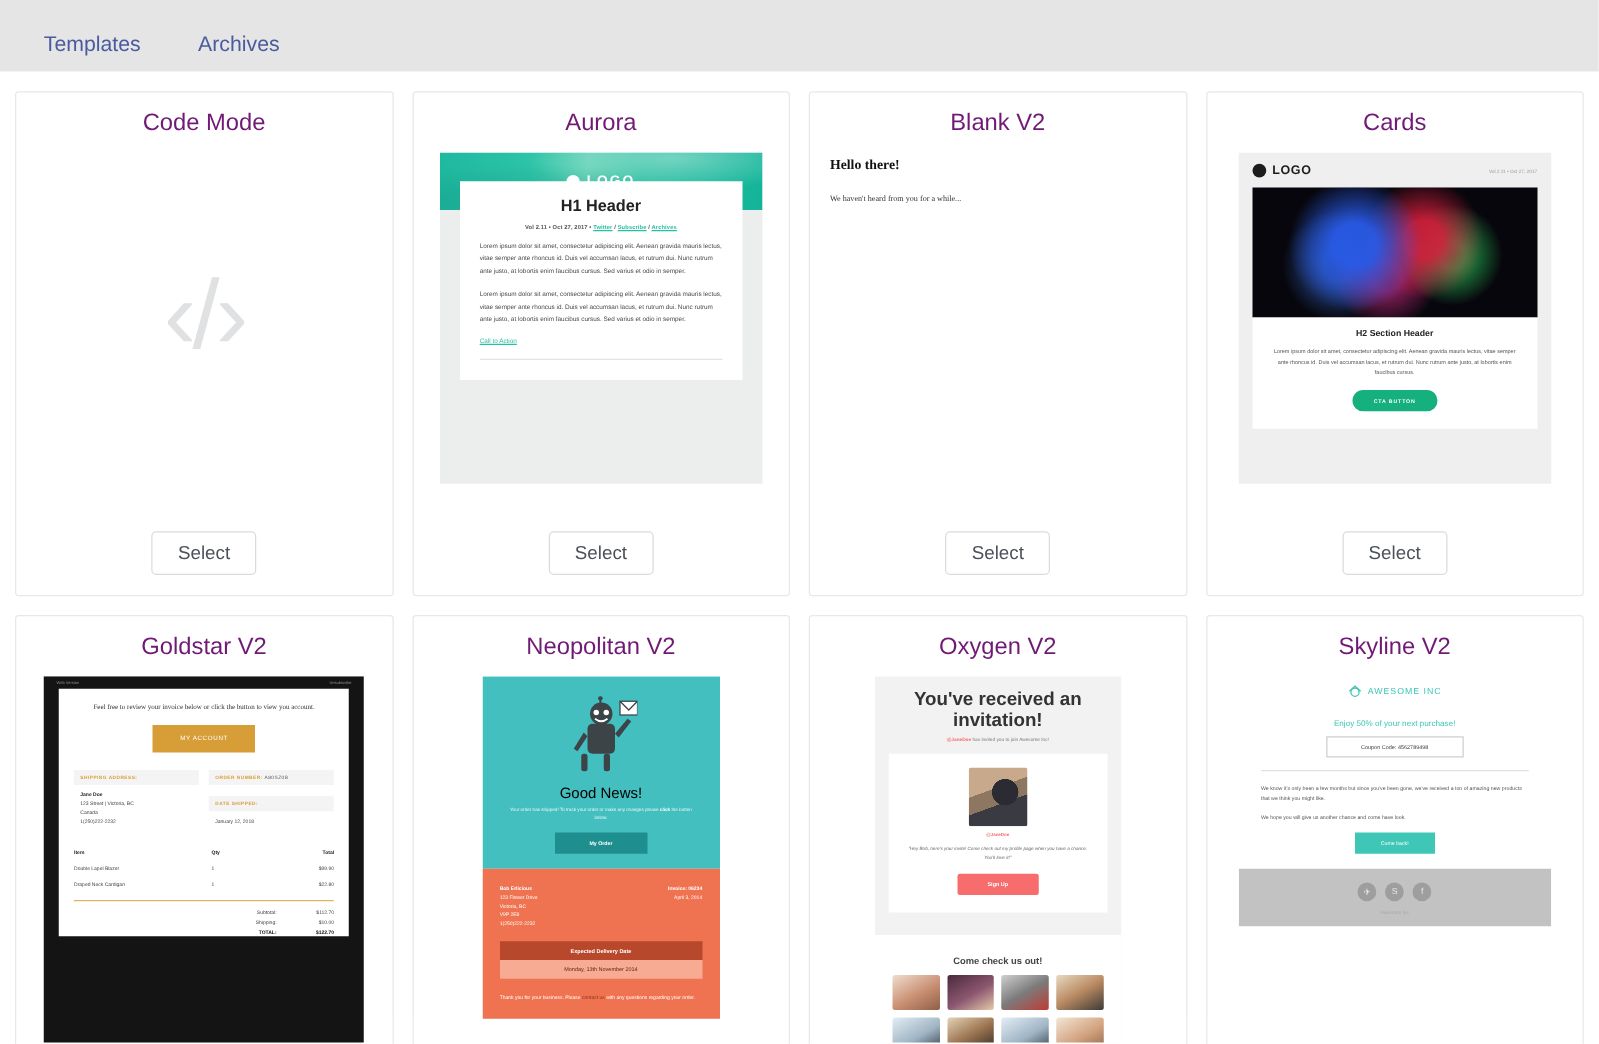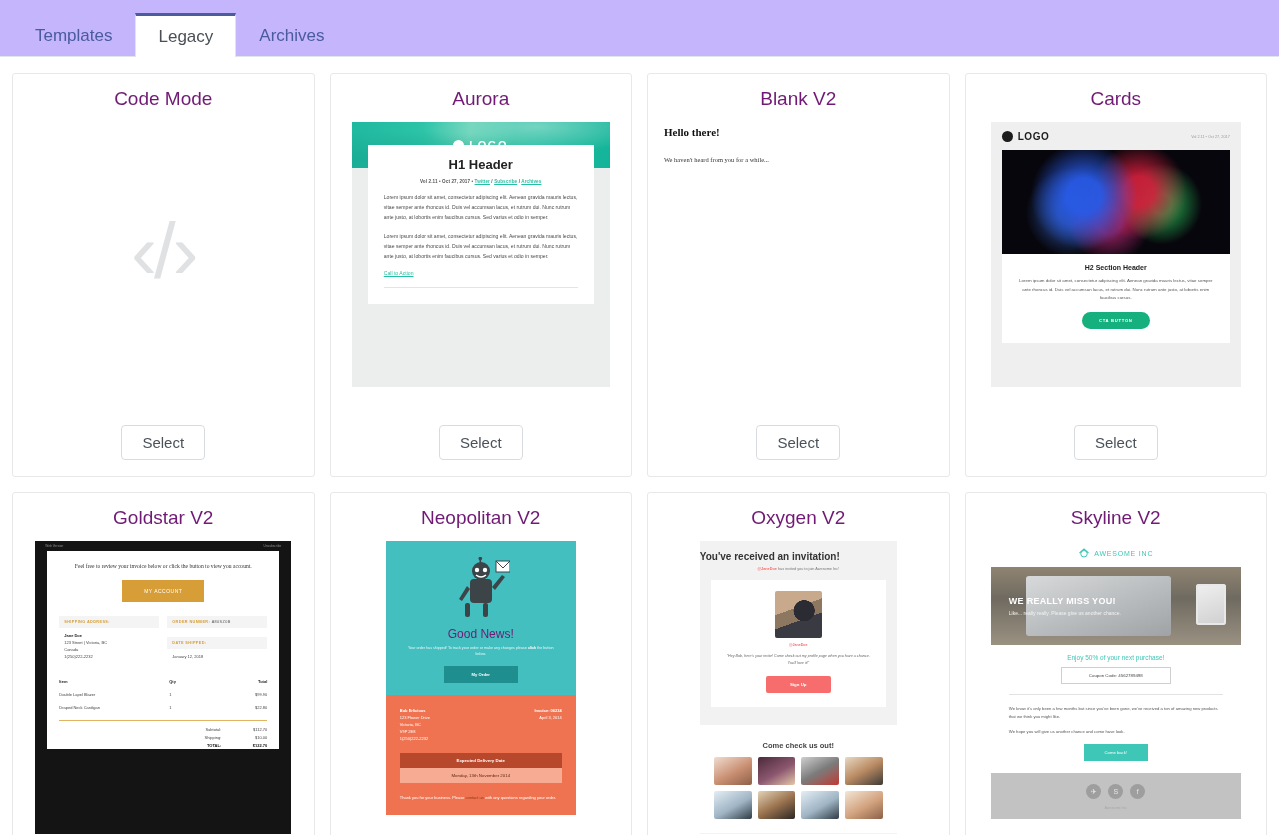--- a/index.html
+++ b/index.html
@@ -8,21 +8,21 @@
     width: 1279px; height: 835px;
     background: #ffffff;
     font-family: "Liberation Sans", sans-serif;
     overflow: hidden;
   }
 
   
   .tabbar {
     position: relative;
     height: 57px;
-    background: #c4b5fd;
+    background: #e5e5e5;
     border-bottom: 1px solid #e1e4e8;
     display: flex;
     align-items: flex-end;
     padding-left: 12px;
   }
   .tab {
     padding: 0 22px;
     height: 44px;
     line-height: 44px;
     font-size: 17px;
@@ -188,35 +188,35 @@
   .gold-tot { display: flex; justify-content: flex-end; font-size: 4px; color: #444; padding: 1.5px 0; }
   .gold-tot span:first-child { width: 52px; text-align: right; }
   .gold-tot span:last-child { width: 46px; text-align: right; }
   .gold-tot.bold { font-weight: bold; color: #111; }
 
   
   .neo { width: 190px; height: 293px; background: #fff; font-size: 4.2px; overflow: hidden; }
   .neo-co { text-align: center; font-size: 8.5px; color: #444; padding: 5px 0 9px; }
   .neo-teal { background: #43bfc0; padding: 14px 0 12px; text-align: center; }
   .neo-robot { height: 66px; display: flex; align-items: flex-end; justify-content: center; }
-  .neo-h { color: #701a75; font-size: 12px; margin-top: 6px; }
+  .neo-h { color: #000000; font-size: 12px; margin-top: 6px; }
   .neo-p { color: #e8f7f7; font-size: 3.7px; line-height: 1.75; padding: 4px 18px 0; }
   .neo-p b { color: #fff; }
   .neo-btn { display: inline-block; margin-top: 8px; background: #1f8e8f; color: #fff; font-size: 4.2px; font-weight: bold; padding: 6px 28px; }
   .neo-or { background: #ef7350; padding: 12px 14px 14px; color: #fff; }
   .neo-row { display: flex; justify-content: space-between; font-size: 4px; line-height: 1.75; }
   .neo-row b { font-weight: bold; }
   .neo-dl { background: #b8482c; text-align: center; font-size: 4.4px; font-weight: bold; padding: 5px 0; margin-top: 11px; }
   .neo-dv { background: #f6ab92; color: #5d2a18; text-align: center; font-size: 4.4px; padding: 5px 0; }
   .neo-ft { font-size: 4px; line-height: 1.8; margin-top: 11px; }
   .neo-ft a { color: #8e3418; text-decoration: none; }
 
   
   .oxy { width: 197px; height: 293px; background: #f2f2f2; font-size: 4px; overflow: hidden; }
-  .oxy-h { font-size: 10px; font-weight: bold; color: #333; padding: 10px 0 5px; }
+  .oxy-h { text-align: center; font-size: 15px; font-weight: bold; color: #333; padding: 10px 0 5px; }
   .oxy-sub { text-align: center; font-size: 3.8px; color: #777; padding-bottom: 9px; }
   .oxy-sub b { color: #f76c6c; }
   .oxy-card { background: #fff; margin: 0 11px; padding: 11px 14px 14px; text-align: center; }
   .oxy-av {
     width: 47px; height: 47px; margin: 0 auto; border-radius: 2px;
     background:
       radial-gradient(circle at 62% 42%, #2b2b33 0 26%, transparent 27%),
       linear-gradient(160deg,#c9a98c 0 38%, #8e7760 38% 60%, #3a3a42 60% 100%);
   }
   .oxy-hd { font-size: 3.6px; color: #f76c6c; font-weight: bold; margin-top: 5px; }
@@ -254,21 +254,20 @@
   .sky-ft { background: #c2c2c2; margin-top: 12px; padding: 11px 0 9px; text-align: center; }
   .sky-soc { display: flex; gap: 7px; justify-content: center; }
   .sky-soc div { width: 15px; height: 15px; border-radius: 50%; background: #9e9e9e; color: #e8e8e8; font-size: 7px; display: flex; align-items: center; justify-content: center; }
   .sky-ftt { font-size: 3.8px; color: #a8a8a8; margin-top: 7px; }
 </style>
 </head>
 <body>
 
 <div class="tabbar">
   <div class="tab">Templates</div>
-  <div class="tab active">Legacy</div>
   <div class="tab">Archives</div>
 </div>
 
 <div class="grid">
 
   <div class="card">
     <div class="card-title">Code Mode</div>
     <div class="thumb-wrap">
       <div class="codeicon">‹/›</div>
     </div>
@@ -504,26 +503,20 @@
     <div class="card-title">Skyline V2</div>
     <div class="thumb-wrap">
       <div class="sky">
         <div class="sky-logo">
           <svg width="12" height="12" viewBox="0 0 24 24" aria-hidden="true">
             <path d="M3 12 L12 4 L21 12" stroke="#3ec6b6" stroke-width="2.2" fill="none"></path>
             <circle cx="12" cy="13.5" r="6.5" stroke="#3ec6b6" stroke-width="2" fill="none"></circle>
           </svg>
           <span class="txt">AWESOME INC</span>
         </div>
-        <div class="sky-hero">
-          <div class="sky-ov">
-            <div class="t1">WE REALLY MISS YOU!</div>
-            <div class="t2">Like... really really. Please give us another chance.</div>
-          </div>
-        </div>
         <div class="sky-off">Enjoy 50% of your next purchase!</div>
         <div class="sky-cp">Coupon Code: 4562789498</div>
         <div class="sky-rule"></div>
         <div class="sky-p">We know it's only been a few months but since you've been gone, we've received a ton of amazing new products that we think you might like.</div>
         <div class="sky-p" style="margin-top:7px">We hope you will give us another chance and come have look.</div>
         <div class="sky-btn">Come back!</div>
         <div class="sky-ft">
           <div class="sky-soc">
             <div>✈</div>
             <div>S</div>

